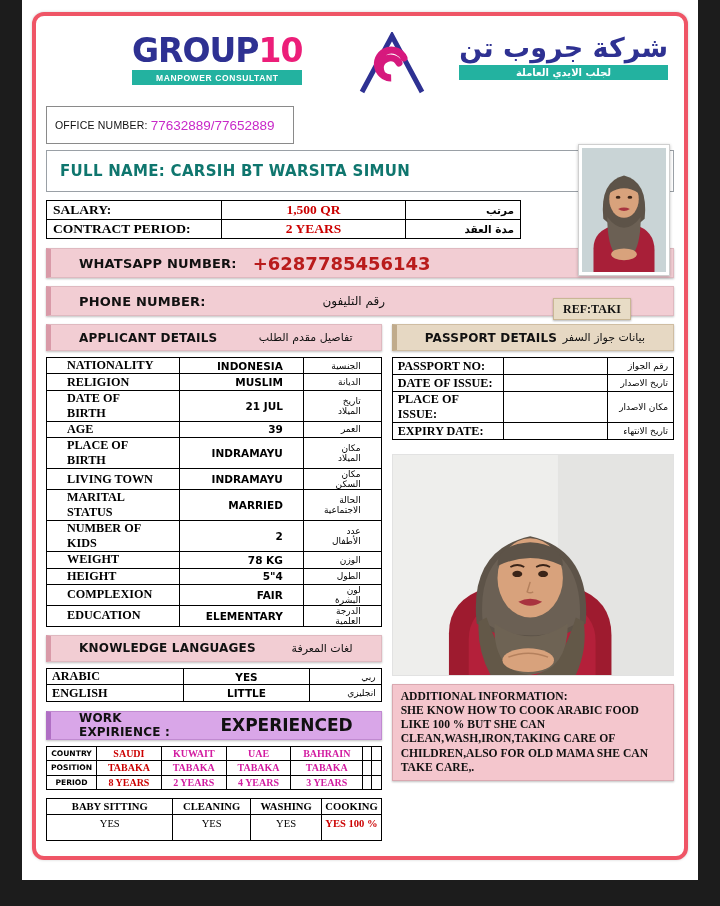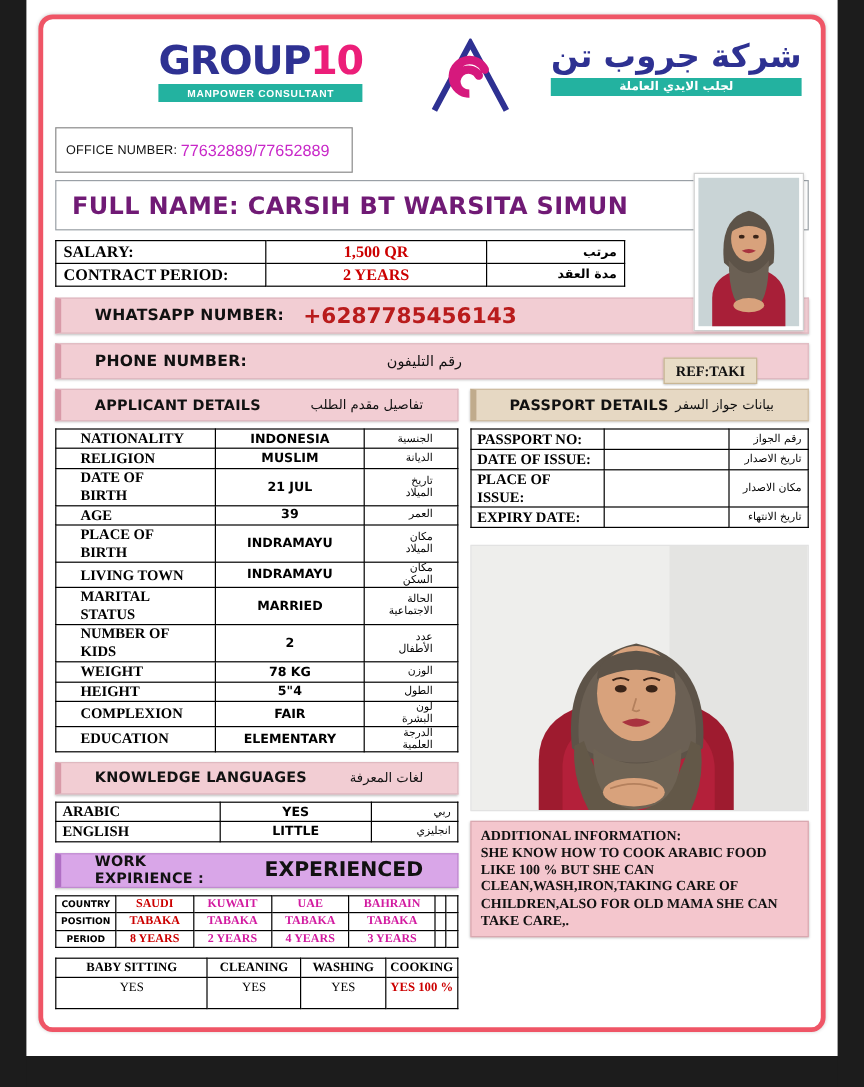--- a/index.html
+++ b/index.html
@@ -94,21 +94,21 @@
   .name-box {
     width: 100%; height: 42px;
     border: 1px solid #9aa0a6;
     display: flex; align-items: center;
     padding-left: 13px;
     margin-bottom: 8px;
     background: #fff;
   }
   .name-txt {
     font-family: "DejaVu Sans", sans-serif;
-    font-size: 20px; font-weight: bold; color: #701a75;
+    font-size: 15px; font-weight: bold; color: #0f766e;
     letter-spacing: .3px;
   }
 
   
   table.grid { border-collapse: collapse; }
   .pos-table { width: 475px; margin-bottom: 9px; }
   .pos-table td {
     border: 1.2px solid #000;
     height: 19px; padding: 0 6px;
     font-family: "Liberation Serif", serif;
@@ -170,21 +170,21 @@
   .app-table { width: 100%; }
   .app-table td {
     border: 1.1px solid #000;
     height: 16.4px; padding: 0 20px;
     font-family: "Liberation Serif", serif;
     font-size: 12.2px; font-weight: bold;
     color: #000;
   }
   .app-table td.k { width: 138px; }
   .app-table td.v {
-    width: 128px; text-align: center;
+    width: 128px; text-align: right;
     font-family: "DejaVu Sans", sans-serif; font-size: 10.5px;
   }
   .app-table td.a {
     width: 72px; text-align: right; direction: rtl;
     font-family: "DejaVu Sans", sans-serif; font-size: 9px; font-weight: normal;
   }
 
   
   .pp-table { width: 100%; }
   .pp-table td {

